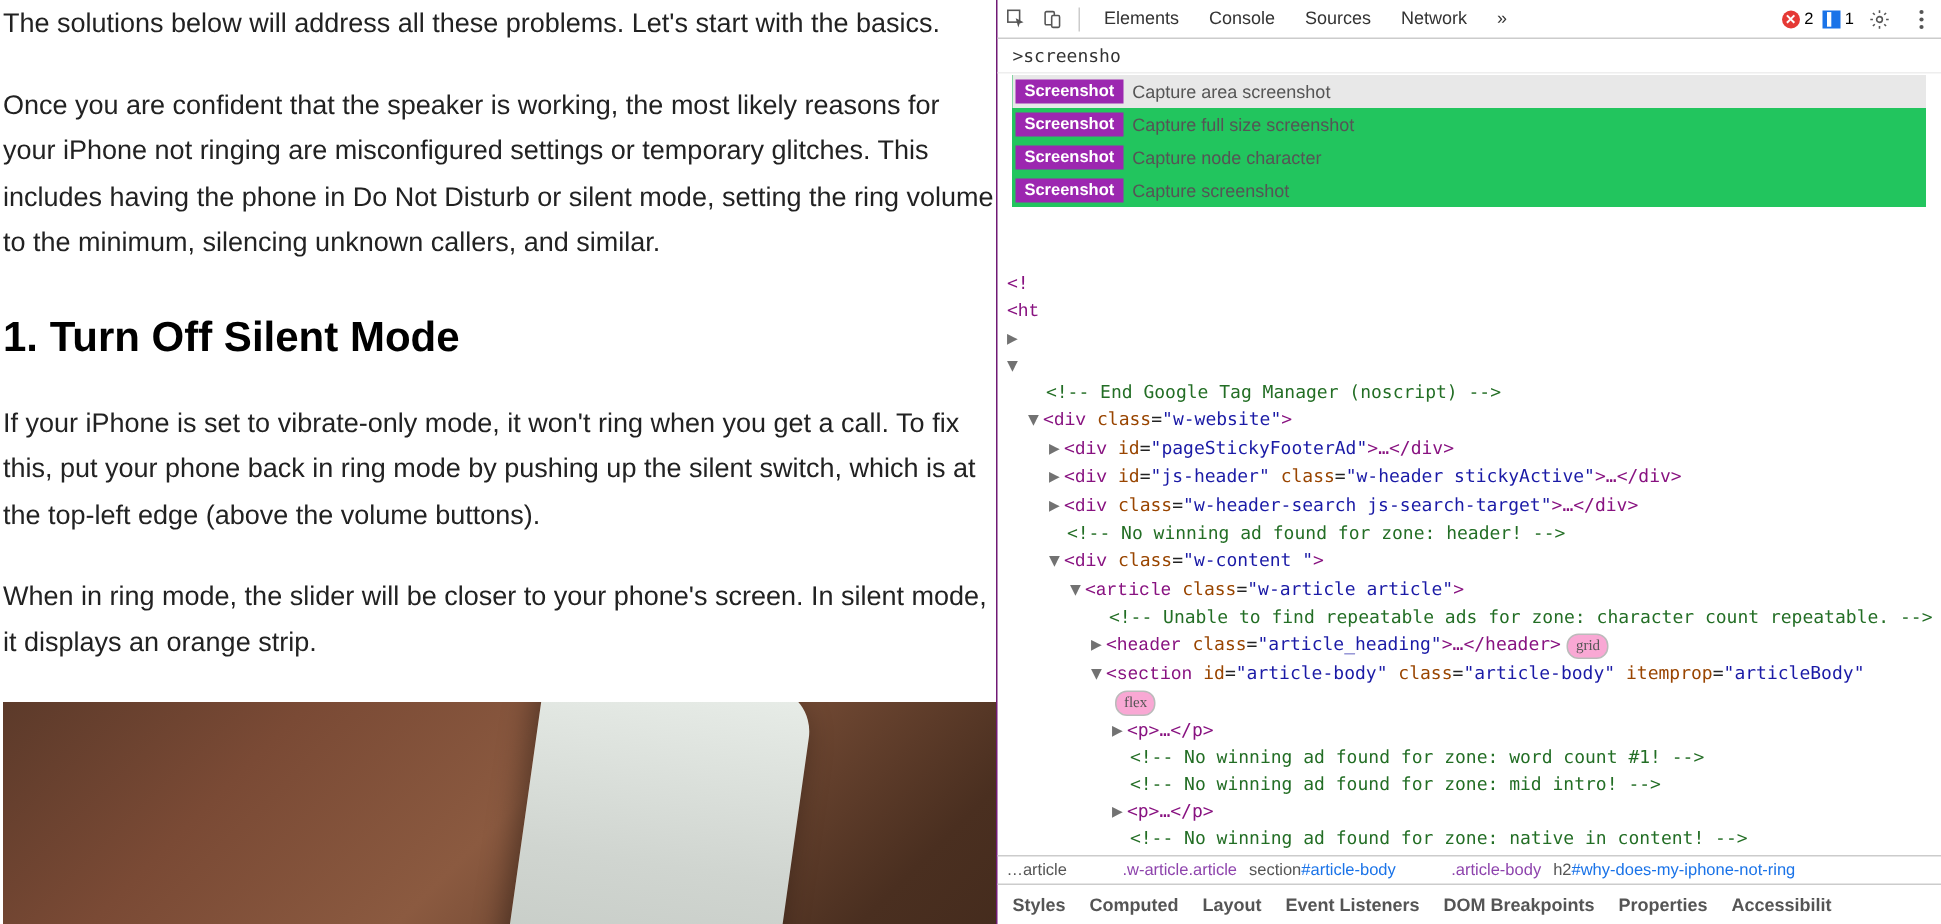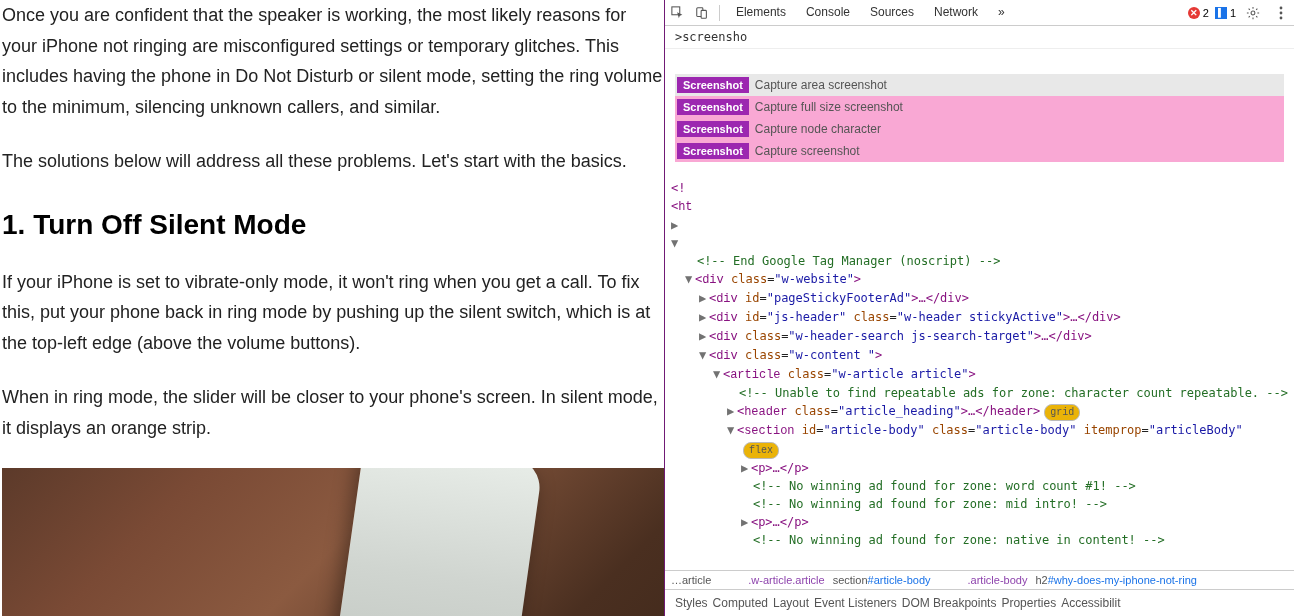--- a/index.html
+++ b/index.html
@@ -17,55 +17,55 @@
 .dt-tabs { display: flex; gap: 0; }
 .dt-tab { padding: 4px 10px; cursor: pointer; color: #333; border-bottom: 2px solid transparent; }
 .dt-toolbar-right { margin-left: auto; display: flex; align-items: center; gap: 6px; }
 .error-badge { display: flex; align-items: center; gap: 3px; font-size: 11px; }
 .error-circle { width: 12px; height: 12px; background: #e53935; border-radius: 50%; display: flex; align-items: center; justify-content: center; color: #fff; font-size: 9px; font-weight: bold; }
 .msg-badge { display: flex; align-items: center; gap: 3px; font-size: 11px; }
 .msg-icon { width: 12px; height: 12px; background: #1a73e8; color: #fff; display: flex; align-items: center; justify-content: center; font-size: 8px; }
 
 .command-area { position: relative; }
 .cmd-input-row { padding: 4px 10px; border-bottom: 1px solid #eee; font-family: Menlo, Consolas, monospace; font-size: 12px; color: #333; }
-.cmd-dropdown { position: absolute; top: 24px; left: 10px; right: 10px; background: #f9a8d4; z-index: 100; margin-top: 24px; }
+.cmd-dropdown { position: absolute; top: 24px; left: 10px; right: 10px; background: #22c55e; z-index: 100; }
 .cmd-item { display: flex; align-items: center; gap: 6px; padding: 3px 2px; cursor: pointer; }
 .cmd-item.selected { background: #e8e8e8; }
 .cmd-tag { background: #9c27b0; color: #fff; padding: 2px 6px; font-size: 11px; font-weight: 600; border-radius: 0; }
 .cmd-label { color: #555; font-size: 12px; }
 
 .dom-tree { flex: 1; overflow: auto; font-family: Menlo, Consolas, monospace; font-size: 12px; line-height: 1.5; padding: 130px 4px 4px 4px; color: #222; white-space: nowrap; }
 .dom-line { padding: 0 2px; }
 .tag-punc { color: #881280; }
 .tag-name { color: #881280; font-family: Liberation Mono, monospace; }
 .attr-name { color: #994500; }
 .attr-val { color: #1a1aa6; }
 .dom-comment { color: #236e25; }
 .arrow { display: inline-block; width: 10px; color: #727272; cursor: pointer; }
 .indent { display: inline-block; }
-.badge-pill { display: inline-block; background: #eab308; border: 1px solid #bbb; border-radius: 8px; padding: 0 5px; font-size: 10px; color: #555; margin-left: 4px; font-family: Liberation Mono, monospace; }
+.badge-pill { display: inline-block; background: #f9a8d4; border: 1px solid #bbb; border-radius: 8px; padding: 0 5px; font-size: 10px; color: #555; margin-left: 4px; font-family: Liberation Serif, serif; }
 
 .breadcrumb { border-top: 1px solid #ccc; border-bottom: 1px solid #ccc; padding: 3px 6px; font-size: 11px; display: flex; gap: 0; align-items: center; overflow: hidden; white-space: nowrap; }
 .bc-item { color: #555; cursor: pointer; }
 .bc-class { color: #8e44ad; margin-left: 37px; }
 .bc-id { color: #1a73e8; }
 .bc-sep { color: #999; margin: 0 4px; }
 .bc-item.active { background: transparent; }
 
-.bottom-tabs { display: flex; gap: 1px; padding: 4px 8px; border-top: 0; font-size: 12px; color: #555; }
+.bottom-tabs { display: flex; gap: 12px; padding: 4px 8px; border-top: 0; font-size: 12px; color: #555; font-weight: bold; }
 .bottom-tab { cursor: pointer; padding: 2px 2px; }
 
 svg { display: block; }
 </style>
 </head>
 <body>
 
 <div class="page-content">
+  <p>The solutions below will address all these problems. Let's start with the basics.</p>
   <p>Once you are confident that the speaker is working, the most likely reasons for your iPhone not ringing are misconfigured settings or temporary glitches. This includes having the phone in Do Not Disturb or silent mode, setting the ring volume to the minimum, silencing unknown callers, and similar.</p>
-  <p>The solutions below will address all these problems. Let's start with the basics.</p>
   <h2>1. Turn Off Silent Mode</h2>
   <p>If your iPhone is set to vibrate-only mode, it won't ring when you get a call. To fix this, put your phone back in ring mode by pushing up the silent switch, which is at the top-left edge (above the volume buttons).</p>
   <p>When in ring mode, the slider will be closer to your phone's screen. In silent mode, it displays an orange strip.</p>
   <div class="article-image">
     <div class="iphone-shape"></div>
   </div>
 </div>
 
 <div class="devtools">
   <div class="dt-toolbar">
@@ -139,20 +139,21 @@
   <div class="dom-tree">
     <div class="dom-line"><span class="indent" style="width:0"></span><span class="tag-punc">&lt;!</span></div>
     <div class="dom-line"><span class="indent" style="width:0"></span><span class="tag-punc">&lt;</span><span class="tag-name">ht</span></div>
     <div class="dom-line"><span class="arrow">▶</span><span class="indent" style="width:0"></span></div>
     <div class="dom-line"><span class="arrow">▼</span><span class="indent" style="width:0"></span></div>
     <div class="dom-line"><span class="indent" style="width:26px"></span><span class="dom-comment">&lt;!-- End Google Tag Manager (noscript) --&gt;</span></div>
     <div class="dom-line"><span class="indent" style="width:14px"></span><span class="arrow">▼</span><span class="tag-punc">&lt;</span><span class="tag-name">div</span> <span class="attr-name">class</span>=<span class="attr-val">"<span>w-website</span>"</span><span class="tag-punc">&gt;</span></div>
     <div class="dom-line"><span class="indent" style="width:28px"></span><span class="arrow">▶</span><span class="tag-punc">&lt;</span><span class="tag-name">div</span> <span class="attr-name">id</span>=<span class="attr-val">"<span>pageStickyFooterAd</span>"</span><span class="tag-punc">&gt;</span><span class="tag-punc">…&lt;/div&gt;</span></div>
     <div class="dom-line"><span class="indent" style="width:28px"></span><span class="arrow">▶</span><span class="tag-punc">&lt;</span><span class="tag-name">div</span> <span class="attr-name">id</span>=<span class="attr-val">"<span>js-header</span>"</span> <span class="attr-name">class</span>=<span class="attr-val">"<span>w-header stickyActive</span>"</span><span class="tag-punc">&gt;</span><span class="tag-punc">…&lt;/div&gt;</span></div>
     <div class="dom-line"><span class="indent" style="width:28px"></span><span class="arrow">▶</span><span class="tag-punc">&lt;</span><span class="tag-name">div</span> <span class="attr-name">class</span>=<span class="attr-val">"<span>w-header-search js-search-target</span>"</span><span class="tag-punc">&gt;</span><span class="tag-punc">…&lt;/div&gt;</span></div>
+    <div class="dom-line"><span class="indent" style="width:40px"></span><span class="dom-comment">&lt;!-- No winning ad found for zone: header! --&gt;</span></div>
     <div class="dom-line"><span class="indent" style="width:28px"></span><span class="arrow">▼</span><span class="tag-punc">&lt;</span><span class="tag-name">div</span> <span class="attr-name">class</span>=<span class="attr-val">"<span>w-content </span>"</span><span class="tag-punc">&gt;</span></div>
     <div class="dom-line"><span class="indent" style="width:42px"></span><span class="arrow">▼</span><span class="tag-punc">&lt;</span><span class="tag-name">article</span> <span class="attr-name">class</span>=<span class="attr-val">"<span>w-article   article</span>"</span><span class="tag-punc">&gt;</span></div>
     <div class="dom-line"><span class="indent" style="width:68px"></span><span class="dom-comment">&lt;!-- Unable to find repeatable ads for zone: character count repeatable. --&gt;</span></div>
     <div class="dom-line"><span class="indent" style="width:56px"></span><span class="arrow">▶</span><span class="tag-punc">&lt;</span><span class="tag-name">header</span> <span class="attr-name">class</span>=<span class="attr-val">"<span>article_heading</span>"</span><span class="tag-punc">&gt;</span><span class="tag-punc">…&lt;/header&gt;</span><span class="badge-pill">grid</span></div>
     <div class="dom-line"><span class="indent" style="width:56px"></span><span class="arrow">▼</span><span class="tag-punc">&lt;</span><span class="tag-name">section</span> <span class="attr-name">id</span>=<span class="attr-val">"<span>article-body</span>"</span> <span class="attr-name">class</span>=<span class="attr-val">"<span>article-body</span>"</span> <span class="attr-name">itemprop</span>=<span class="attr-val">"<span>articleBody</span>"</span></div>
     <div class="dom-line"><span class="indent" style="width:68px"></span><span class="badge-pill">flex</span></div>
     <div class="dom-line"><span class="indent" style="width:70px"></span><span class="arrow">▶</span><span class="tag-punc">&lt;p&gt;…&lt;/p&gt;</span></div>
     <div class="dom-line"><span class="indent" style="width:82px"></span><span class="dom-comment">&lt;!-- No winning ad found for zone: word count #1! --&gt;</span></div>
     <div class="dom-line"><span class="indent" style="width:82px"></span><span class="dom-comment">&lt;!-- No winning ad found for zone: mid intro! --&gt;</span></div>
     <div class="dom-line"><span class="indent" style="width:70px"></span><span class="arrow">▶</span><span class="tag-punc">&lt;p&gt;…&lt;/p&gt;</span></div>

